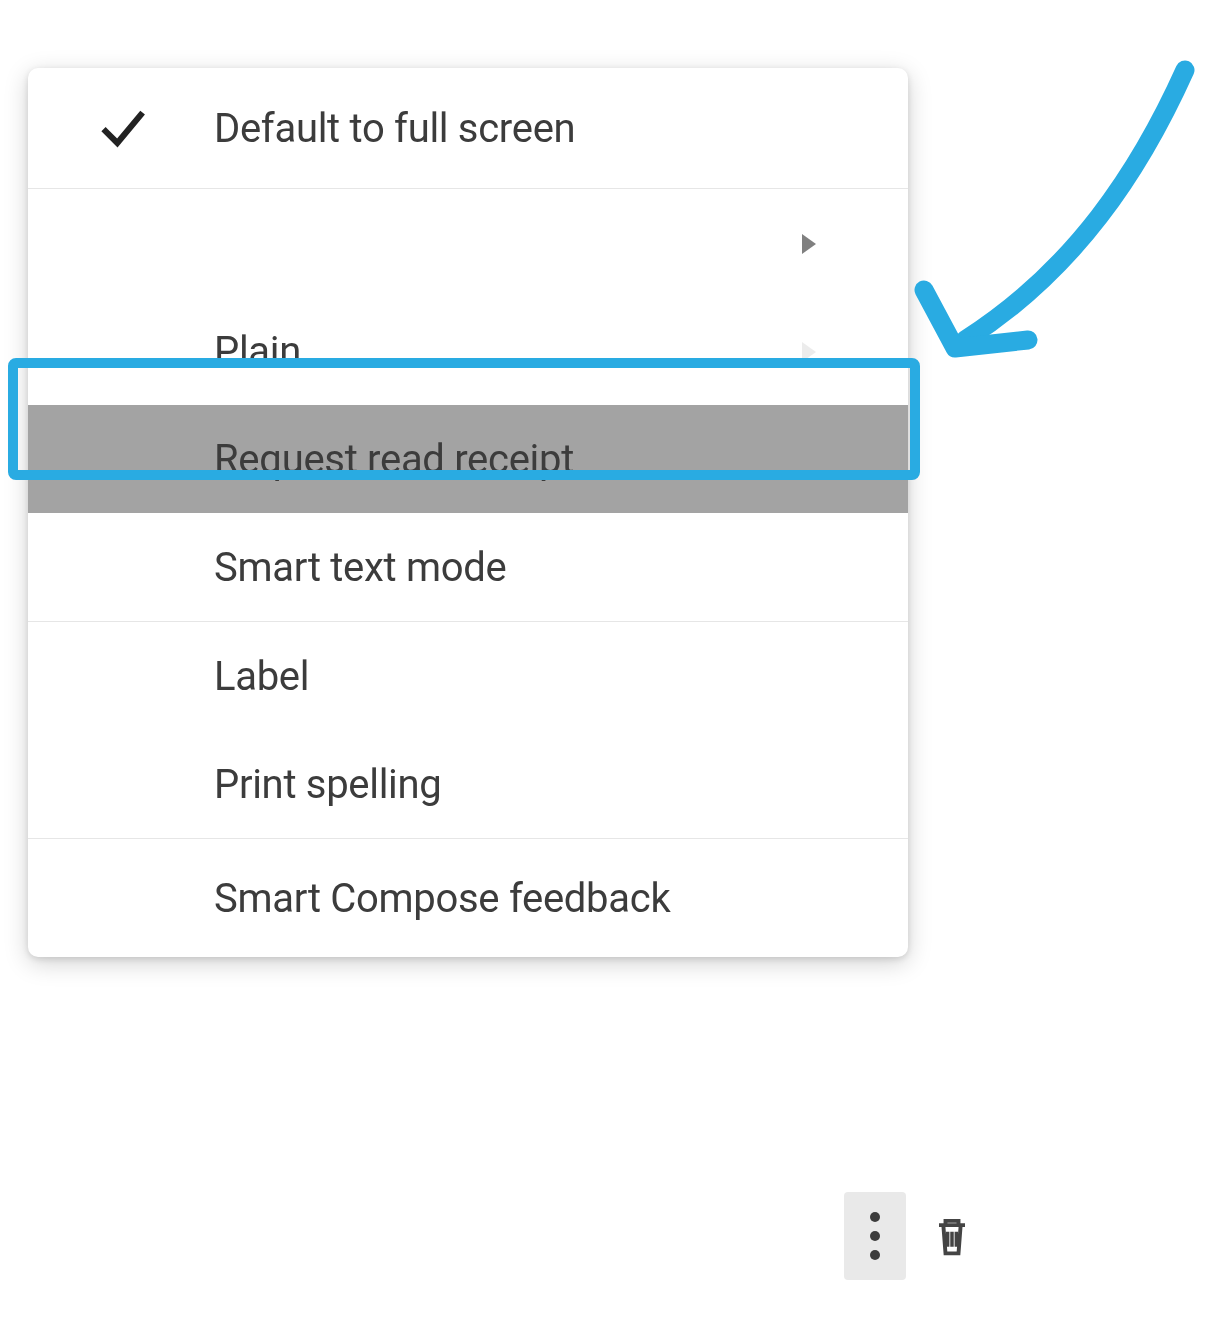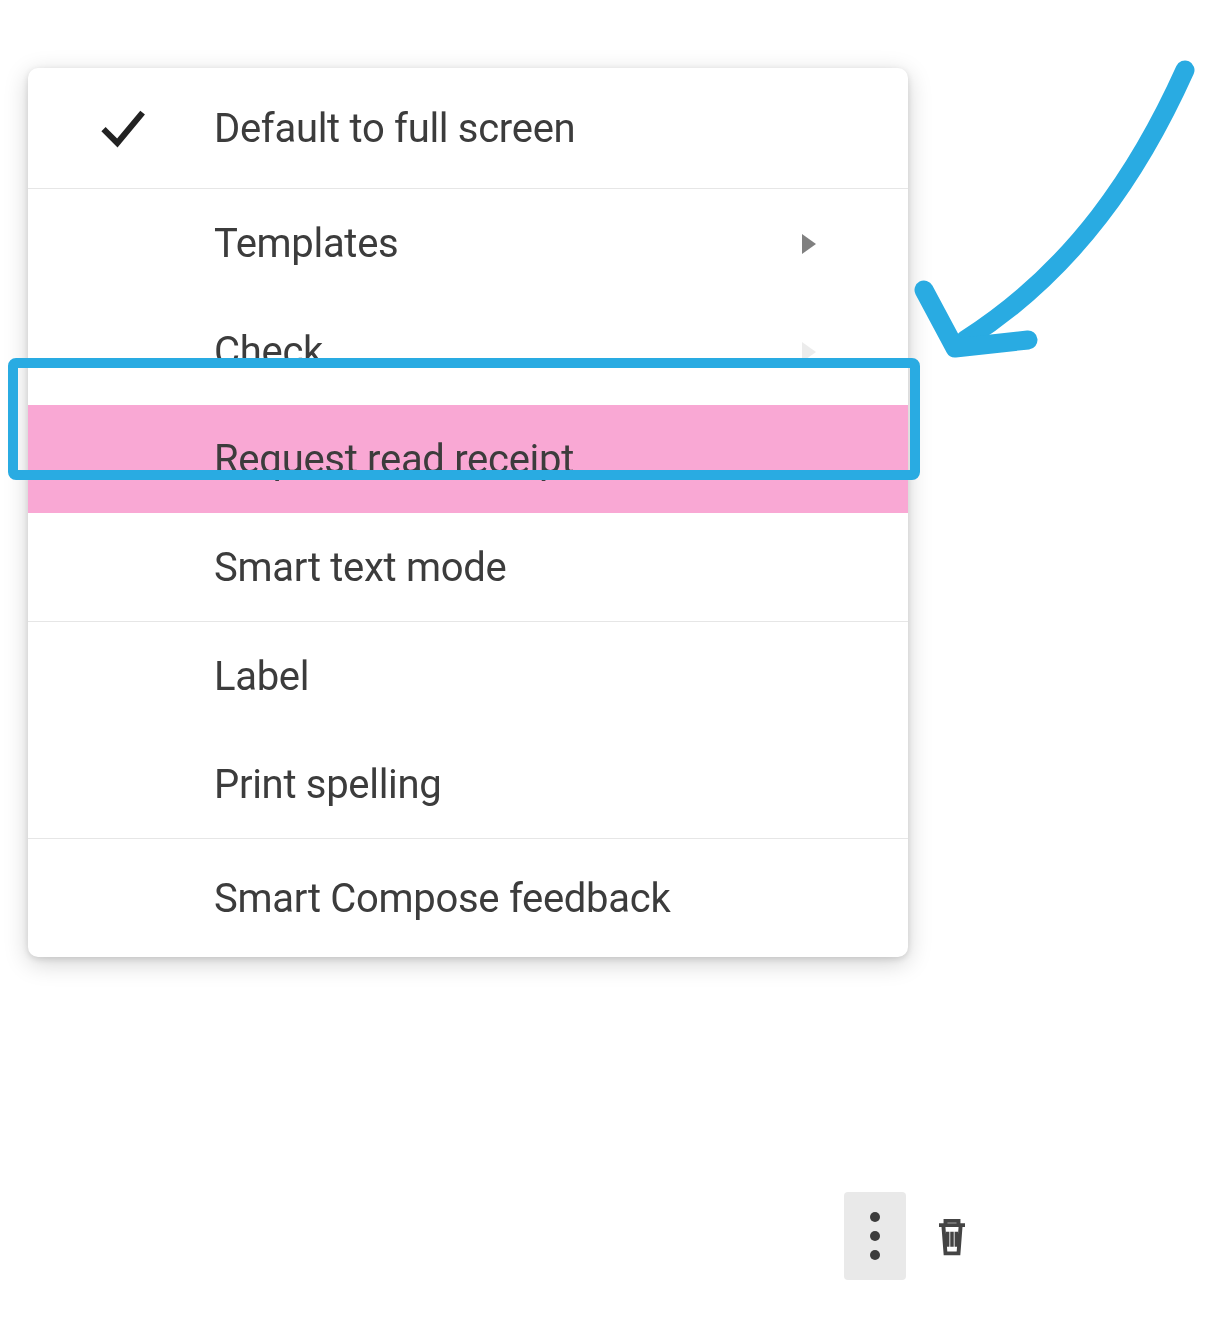--- a/index.html
+++ b/index.html
@@ -55,21 +55,21 @@
       border-top: 10px solid transparent;
       border-bottom: 10px solid transparent;
       border-left: 14px solid #808080;
     }
     .menu-divider {
       height: 1px;
       background: #e6e6e6;
       width: 100%;
     }
     .menu-item.highlighted {
-      background: #f9a8d4;
+      background: #a3a3a3;
     }
     .highlight-box {
       position: absolute;
       border: 10px solid #29abe2;
       border-radius: 8px;
       pointer-events: none;
       z-index: 10;
     }
     .arrow-annotation {
       position: absolute;
@@ -124,26 +124,25 @@
       <svg viewBox="0 0 24 24" width="56" height="56">
         <path d="M5 13l5 5L20 6" stroke="#222" stroke-width="2.6" fill="none" stroke-linecap="square"></path>
       </svg>
     </span>
     <span>Default to full screen</span>
   </div>
 
   <div class="menu-divider"></div>
 
   <div class="menu-item">
-    <span>Templates</span>
     <span class="submenu-arrow"></span>
   </div>
 
   <div class="menu-item">
-    <span>Check</span>
+    <span>Plain</span>
     <span class="submenu-arrow" style="opacity:0.15;"></span>
   </div>
 
   <div class="menu-item highlighted">
     <span>Request read receipt</span>
   </div>
 
   <div class="menu-item">
     <span>Smart text mode</span>
   </div>

